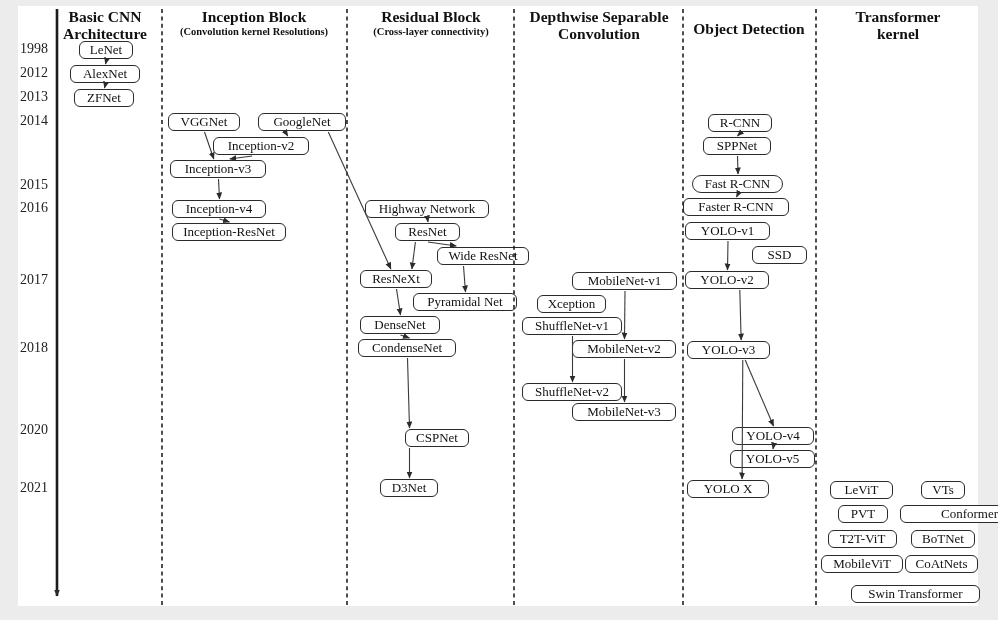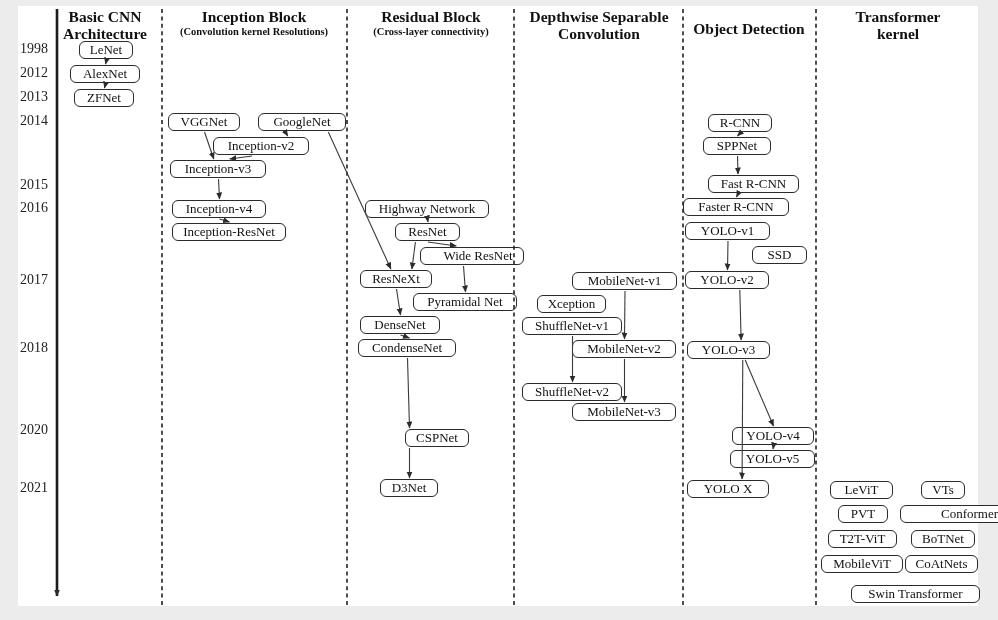--- a/index.html
+++ b/index.html
@@ -76,36 +76,36 @@
       <div class="node" style="left: 70px; top: 65px; width: 68px;">AlexNet</div>
       <div class="node" style="left: 74px; top: 89px; width: 58px;">ZFNet</div>
       <div class="node" style="left: 168px; top: 113px; width: 70px;">VGGNet</div>
       <div class="node" style="left: 258px; top: 113px; width: 86px;">GoogleNet</div>
       <div class="node" style="left: 213px; top: 137px; width: 94px;">Inception-v2</div>
       <div class="node" style="left: 170px; top: 160px; width: 94px;">Inception-v3</div>
       <div class="node" style="left: 172px; top: 200px; width: 92px;">Inception-v4</div>
       <div class="node" style="left: 172px; top: 223px; width: 112px;">Inception-ResNet</div>
       <div class="node" style="left: 365px; top: 200px; width: 122px;">Highway Network</div>
       <div class="node" style="left: 395px; top: 223px; width: 63px;">ResNet</div>
-      <div class="node" style="left: 420px; top: 247px; width: 90px; padding-left: 12px;">Wide ResNet</div>
+      <div class="node" style="left: 437px; top: 247px; width: 90px;">Wide ResNet</div>
       <div class="node" style="left: 360px; top: 270px; width: 70px;">ResNeXt</div>
       <div class="node" style="left: 413px; top: 293px; width: 102px;">Pyramidal Net</div>
       <div class="node" style="left: 360px; top: 316px; width: 78px;">DenseNet</div>
       <div class="node" style="left: 358px; top: 339px; width: 96px;">CondenseNet</div>
       <div class="node" style="left: 377px; top: 429px; width: 62px; margin-left: 28px;">CSPNet</div>
       <div class="node" style="left: 380px; top: 479px; width: 56px;">D3Net</div>
       <div class="node" style="left: 572px; top: 272px; width: 103px;">MobileNet-v1</div>
       <div class="node" style="left: 537px; top: 295px; width: 67px;">Xception</div>
       <div class="node" style="left: 522px; top: 317px; width: 98px;">ShuffleNet-v1</div>
       <div class="node" style="left: 572px; top: 340px; width: 102px;">MobileNet-v2</div>
       <div class="node" style="left: 522px; top: 383px; width: 98px;">ShuffleNet-v2</div>
       <div class="node" style="left: 572px; top: 403px; width: 102px;">MobileNet-v3</div>
       <div class="node" style="left: 708px; top: 114px; width: 62px;">R-CNN</div>
       <div class="node" style="left: 703px; top: 137px; width: 66px;">SPPNet</div>
-      <div class="node" style="left: 708px; top: 175px; width: 89px;">Fast R-CNN</div>
+      <div class="node" style="left: 692px; top: 175px; width: 89px; border-radius: 9px;">Fast R-CNN</div>
       <div class="node" style="left: 683px; top: 198px; width: 104px;">Faster R-CNN</div>
       <div class="node" style="left: 685px; top: 222px; width: 83px;">YOLO-v1</div>
       <div class="node" style="left: 752px; top: 246px; width: 53px;">SSD</div>
       <div class="node" style="left: 685px; top: 271px; width: 82px;">YOLO-v2</div>
       <div class="node" style="left: 687px; top: 341px; width: 81px;">YOLO-v3</div>
       <div class="node" style="left: 732px; top: 427px; width: 80px;">YOLO-v4</div>
       <div class="node" style="left: 730px; top: 450px; width: 83px;">YOLO-v5</div>
       <div class="node" style="left: 687px; top: 480px; width: 80px;">YOLO X</div>
       <div class="node" style="left: 830px; top: 481px; width: 61px;">LeViT</div>
       <div class="node" style="left: 921px; top: 481px; width: 42px;">VTs</div>

